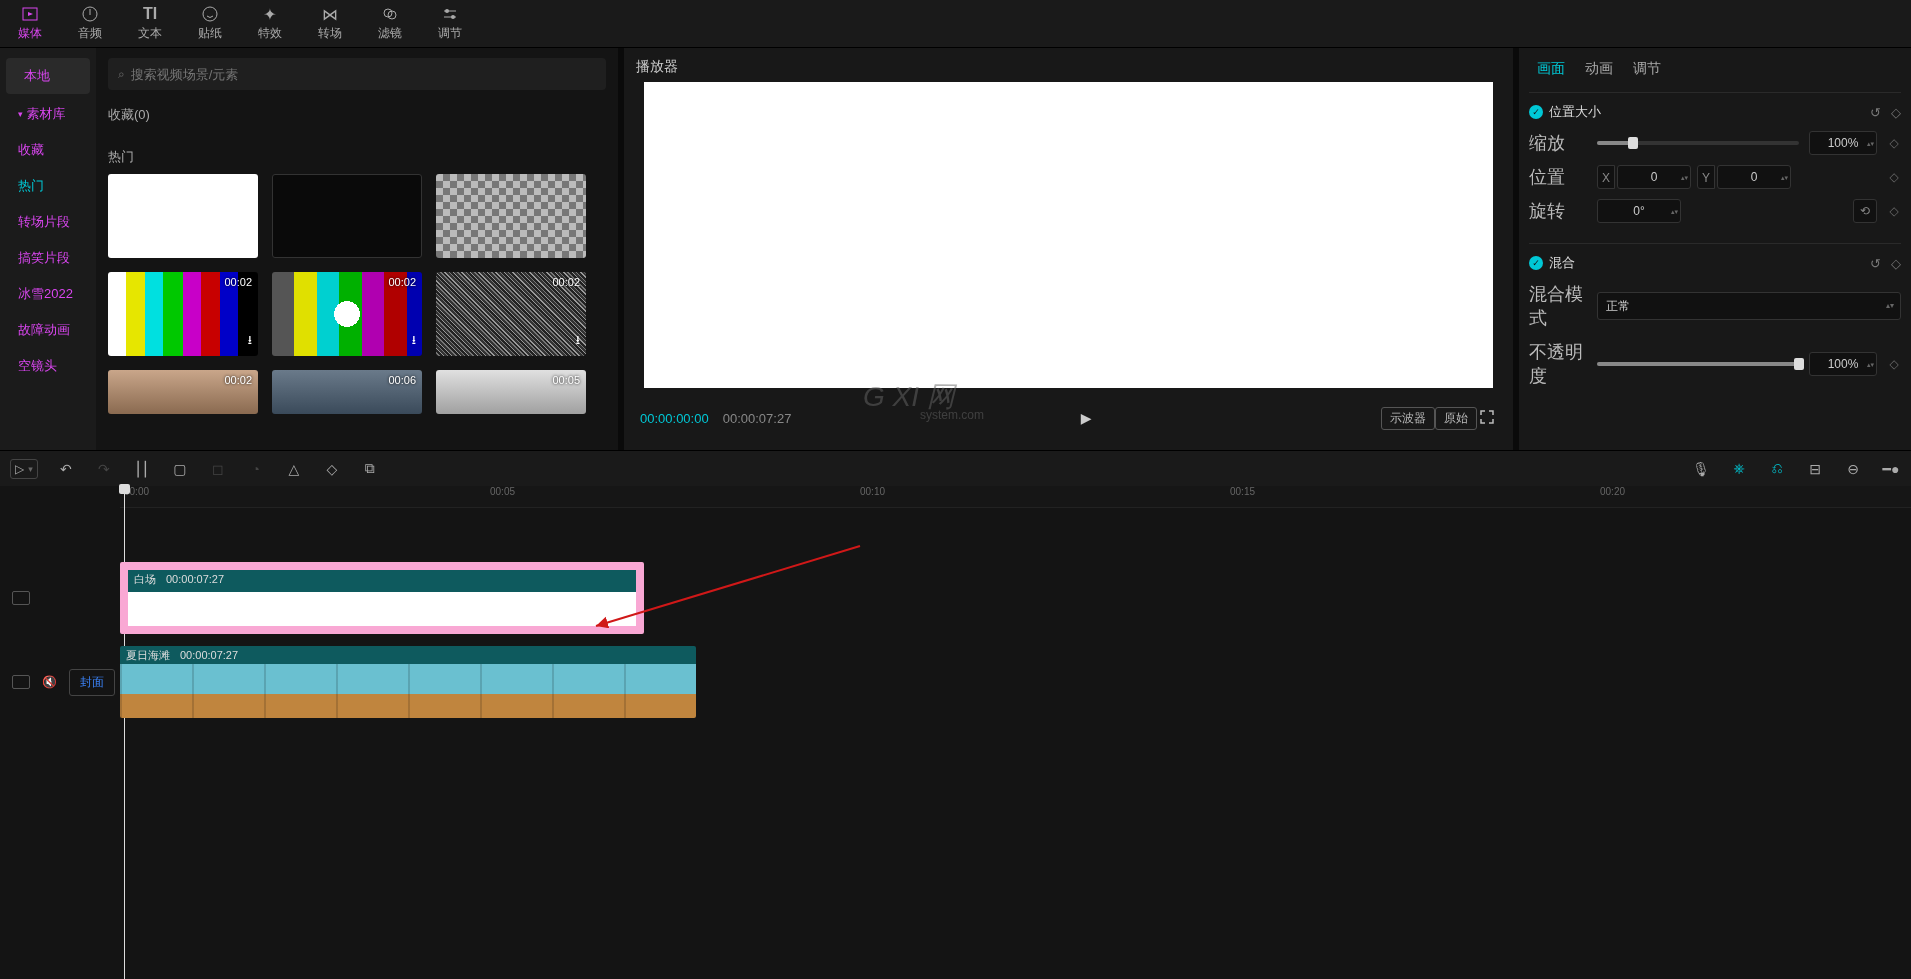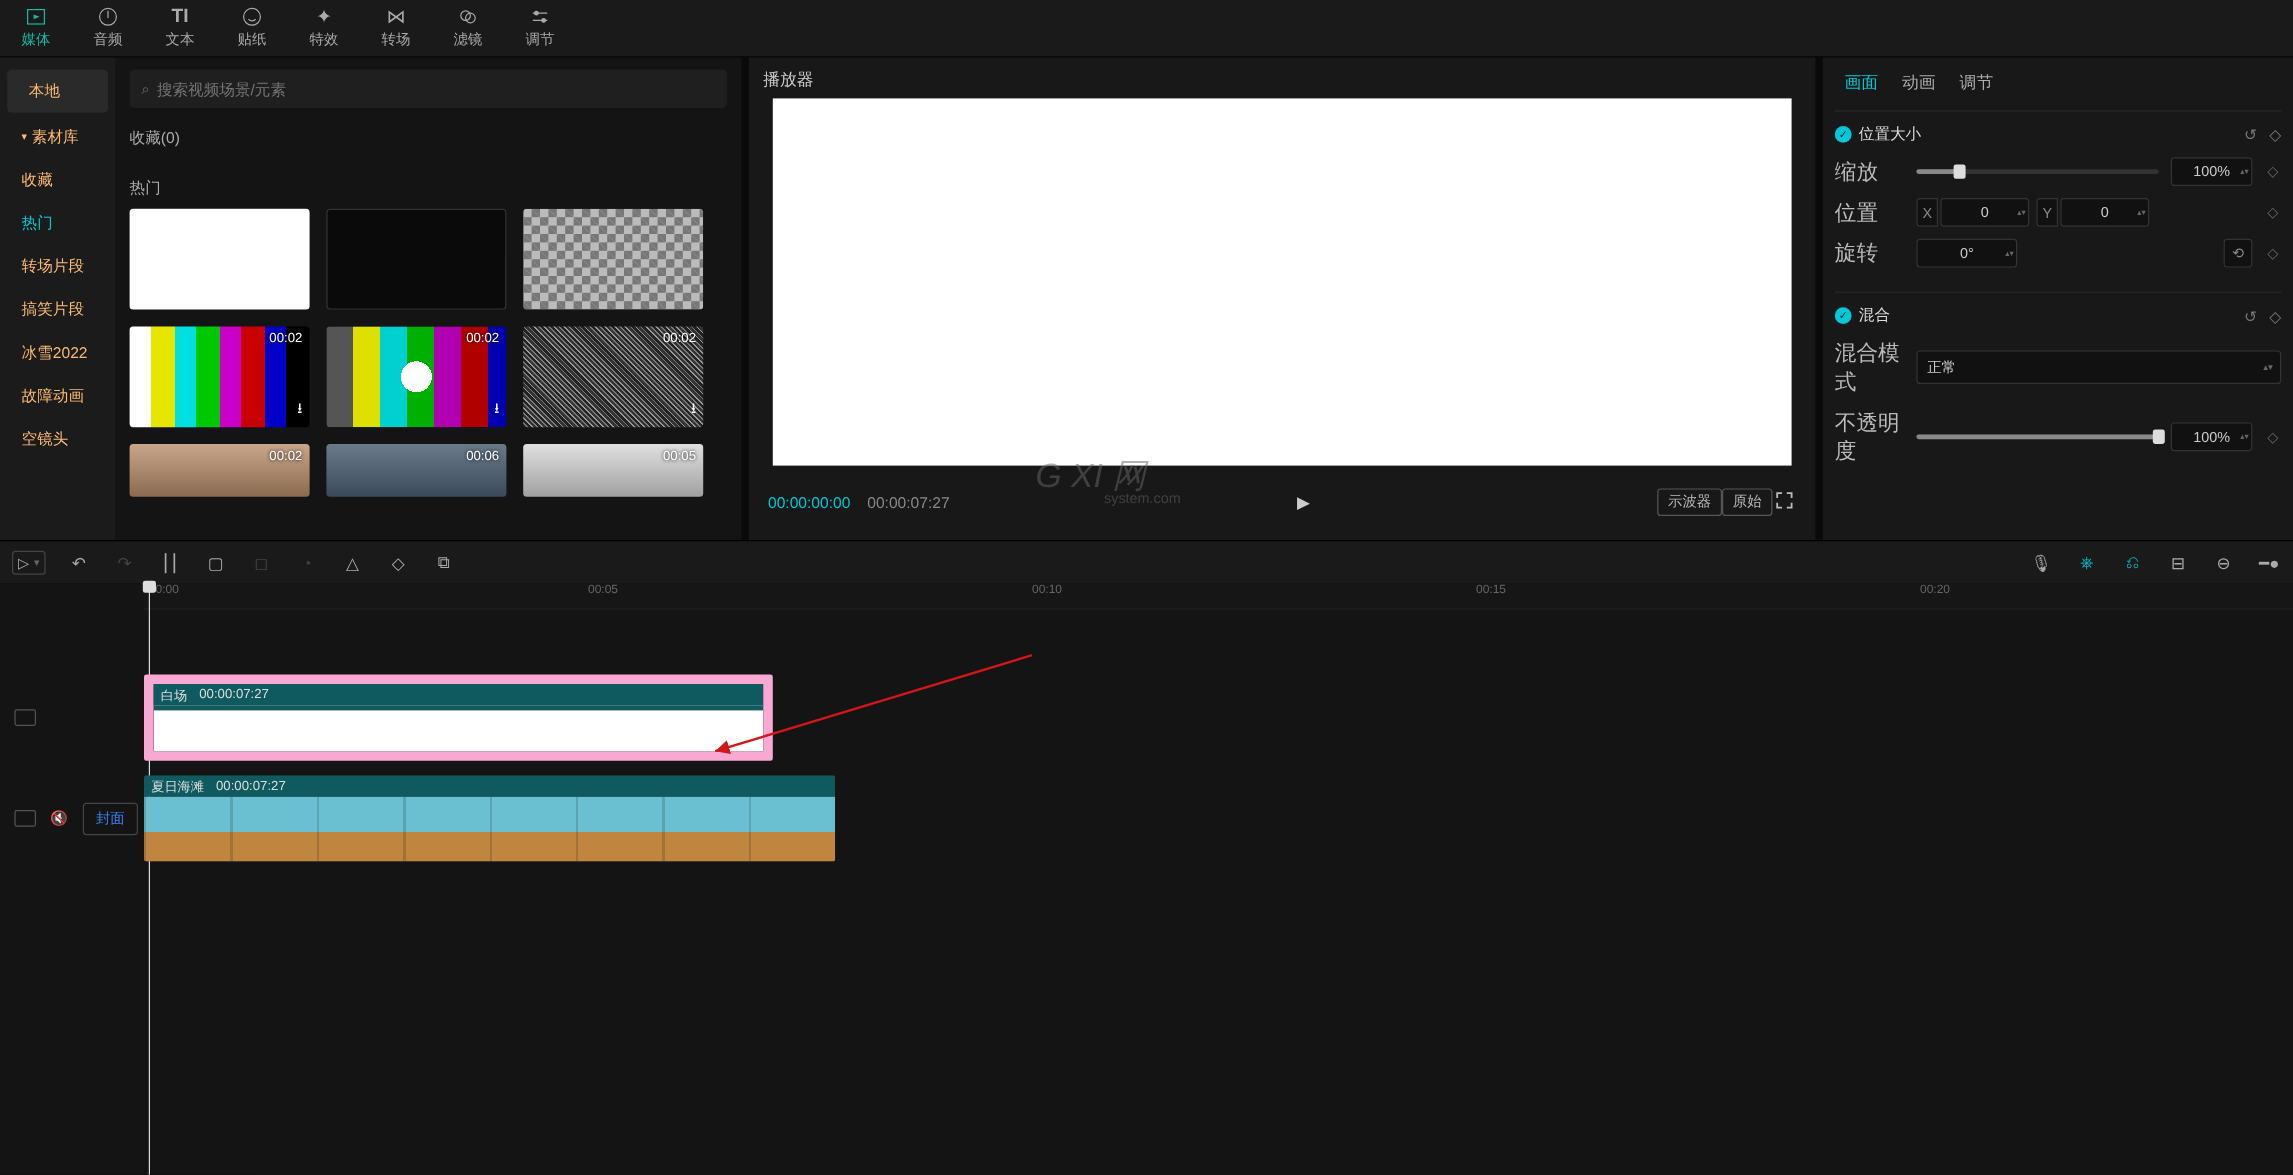--- a/index.html
+++ b/index.html
@@ -1,29 +1,29 @@
 <!DOCTYPE html>
 <html><head>
 <meta charset="utf-8">
 <style>
 * { margin: 0; padding: 0; box-sizing: border-box; font-family: "Microsoft YaHei", sans-serif; user-select: none; }
 body { background: #0d0d0d; color: #bbb; font-size: 12px; width: 1911px; height: 979px; overflow: hidden; }
 
 
 .top-toolbar { display: flex; background: #1a1a1a; height: 48px; border-bottom: 1px solid #000; }
 .tool-tab { display: flex; flex-direction: column; align-items: center; justify-content: center; padding: 4px 18px; cursor: pointer; color: #aaa; }
-.tool-tab.active { color: #14b8a6; }
+.tool-tab.active { color: #d946ef; }
 .tool-tab .icon { font-size: 16px; margin-bottom: 2px; width: 18px; height: 18px; display: flex; align-items: center; justify-content: center; }
 .tool-tab .label { font-size: 12px; }
 
 
 .main-row { display: flex; height: 402px; }
 .left-panel { width: 618px; background: #141414; display: flex; }
 .left-nav { width: 96px; background: #1b1b1b; padding-top: 8px; }
-.left-nav-item { height: 36px; display: flex; align-items: center; padding-left: 18px; color: #fdba74; cursor: pointer; font-size: 13px; }
+.left-nav-item { height: 36px; display: flex; align-items: center; padding-left: 18px; color: #d946ef; cursor: pointer; font-size: 13px; }
 .left-nav-item.active { background: #2a2a2a; border-radius: 4px; margin: 2px 6px; }
 .left-nav-item.highlight { color: #00c8d6; }
 .left-nav-item .arrow { margin-right: 4px; font-size: 9px; }
 
 .left-content { flex: 1; padding: 10px 12px; overflow: hidden; }
 .search-box { background: #1f1f1f; border-radius: 4px; height: 32px; display: flex; align-items: center; padding: 0 10px; margin-bottom: 16px; }
 .search-box input { background: transparent; border: none; outline: none; color: #888; font-size: 13px; flex: 1; }
 .search-box .sicon { margin-right: 6px; color: #666; }
 
 .section-title { color: #aaa; font-size: 13px; margin: 8px 0; }

